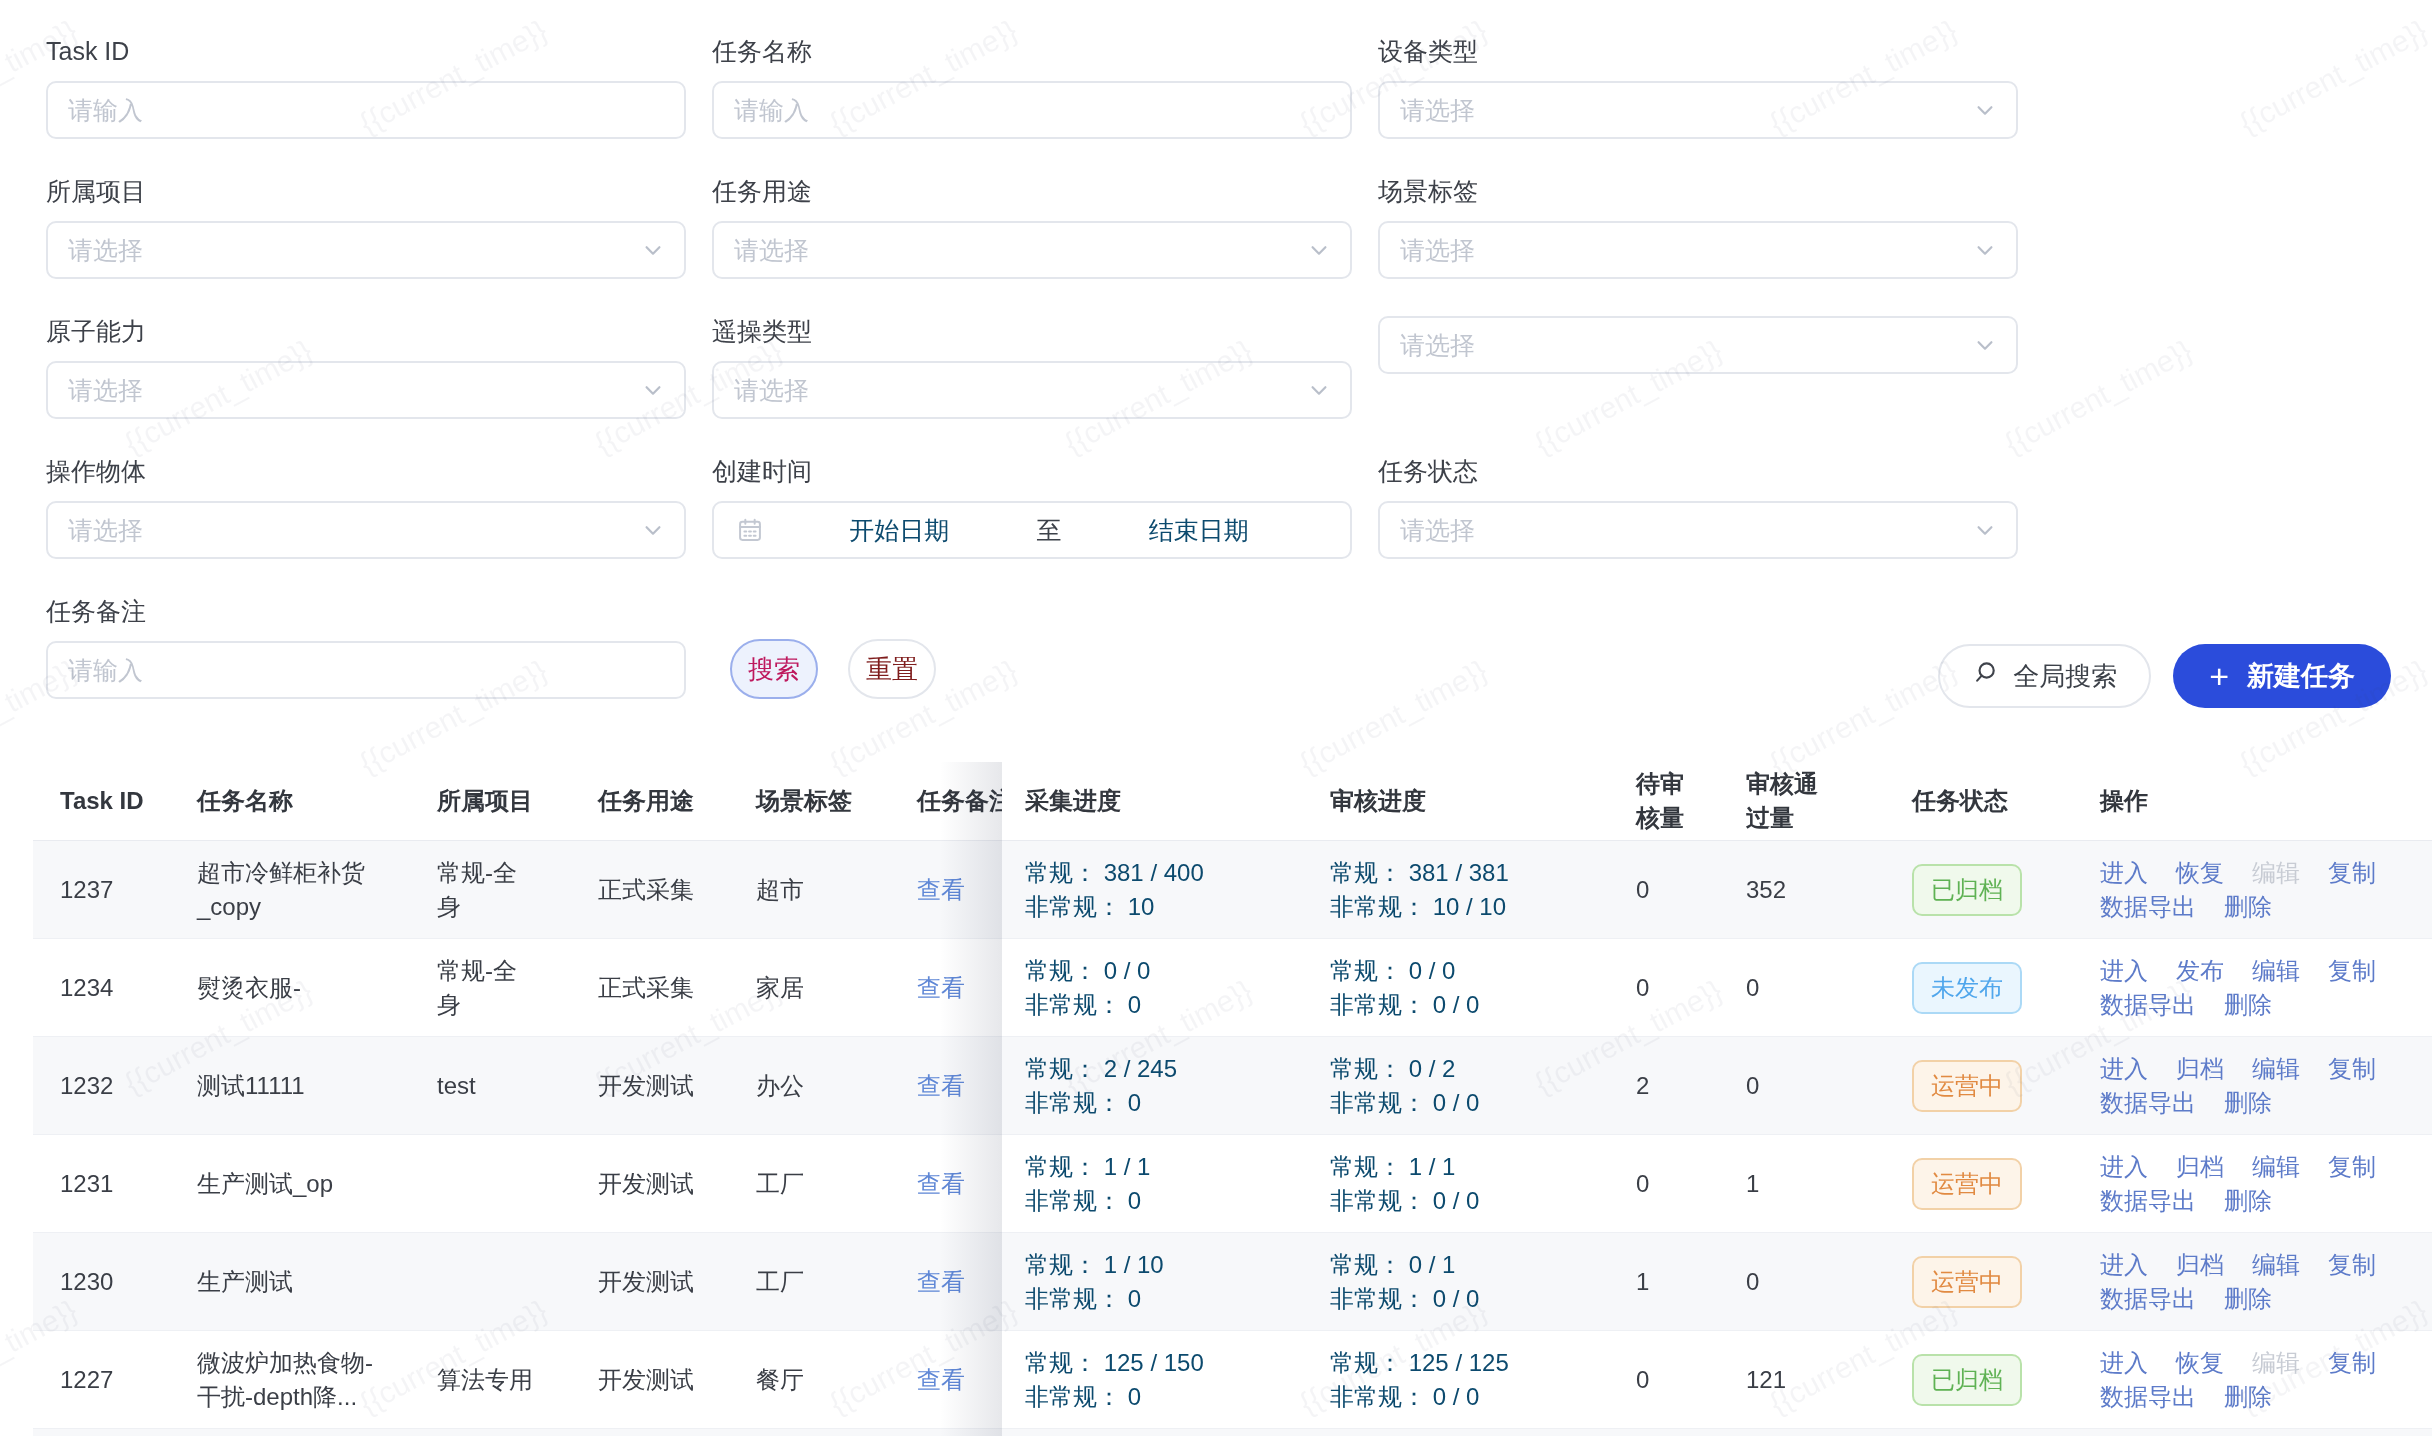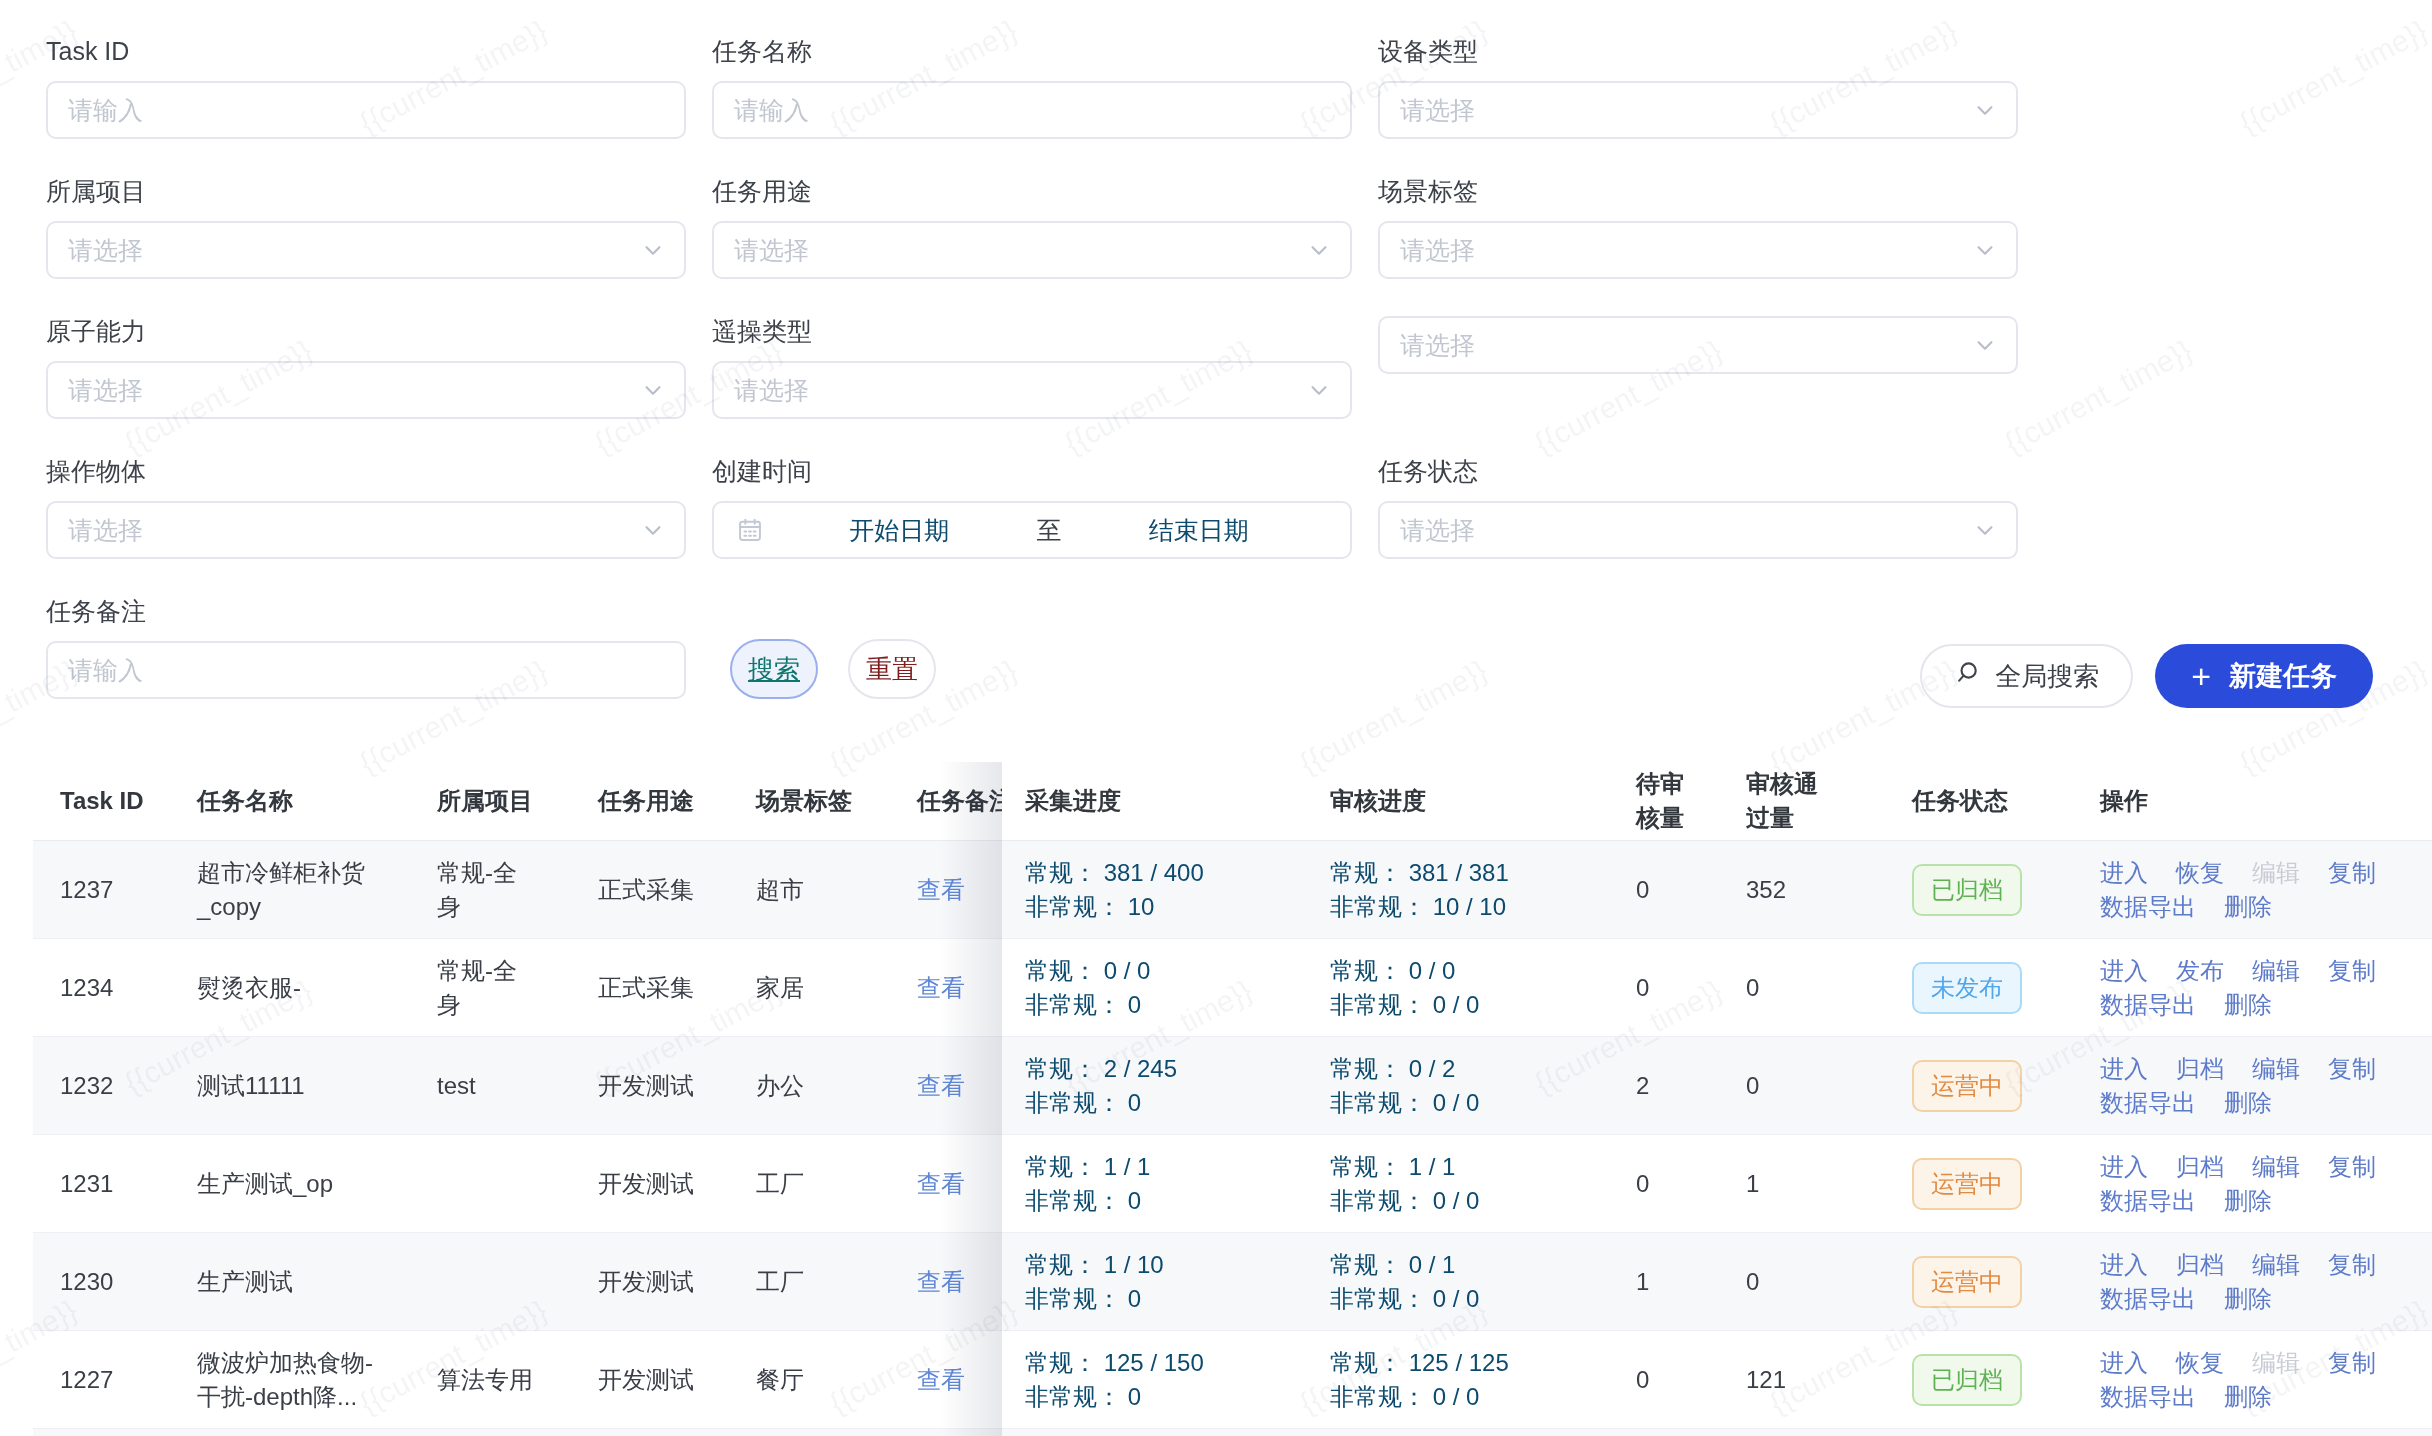--- a/index.html
+++ b/index.html
@@ -23,24 +23,24 @@
   .select .ph{ flex:1; color:#c1c6d0; }
   .chev{ display:flex; align-items:center; }
   .daterange{ padding:0 22px; }
   .daterange .dph{ color:#0c4a6e; text-align:center; flex:1; }
   .daterange .sep{ color:#3c4149; padding:0 8px; }
   .cal{ display:flex; align-items:center; margin-right:6px; }
 
   .btns{ grid-column:2 / 4; align-self:end; display:flex; align-items:flex-end; padding-left:18px; }
   .pill{ height:60px; border-radius:30px; display:inline-flex; align-items:center;
          justify-content:center; font-size:26px; cursor:pointer; }
-  .search-btn{ width:88px; background:#edf2fd; border:2px solid #9bafec; color:#0f766e;text-decoration:underline; }
+  .search-btn{ width:88px; background:#edf2fd; border:2px solid #9bafec; color:#be185d; }
   .reset-btn{ width:88px; background:#fff; border:2px solid #e3e6ec; color:#7f1d1d; margin-left:30px; }
 
-  .top-actions{ position:absolute; top:644px; right:59px; display:flex; gap:22px; align-items:center; z-index:2; }
+  .top-actions{ position:absolute; top:644px; right:41px; display:flex; gap:22px; align-items:center; z-index:2; }
   .global-search{ height:64px; padding:0 32px; border:2px solid #e3e6ec; border-radius:32px; background:#fff;
                   display:flex; align-items:center; gap:14px; font-size:26px; color:#3c4149; cursor:pointer; }
   .create-btn{ height:64px; padding:0 36px; border-radius:32px; background:#2b4cdb; color:#fff;
                display:flex; align-items:center; gap:18px; font-size:27px; font-weight:600; cursor:pointer; }
   .plus{ font-size:34px; font-weight:400; line-height:1; }
 
   
   .table{ position:absolute; left:33px; top:762px; right:0; bottom:0; overflow:hidden; z-index:1; font-size:24px; }
   .pane-left{ position:absolute; left:0; top:0; bottom:0; width:969px; overflow:hidden; z-index:2; }
   .pane-left .inner{ width:1040px; }

